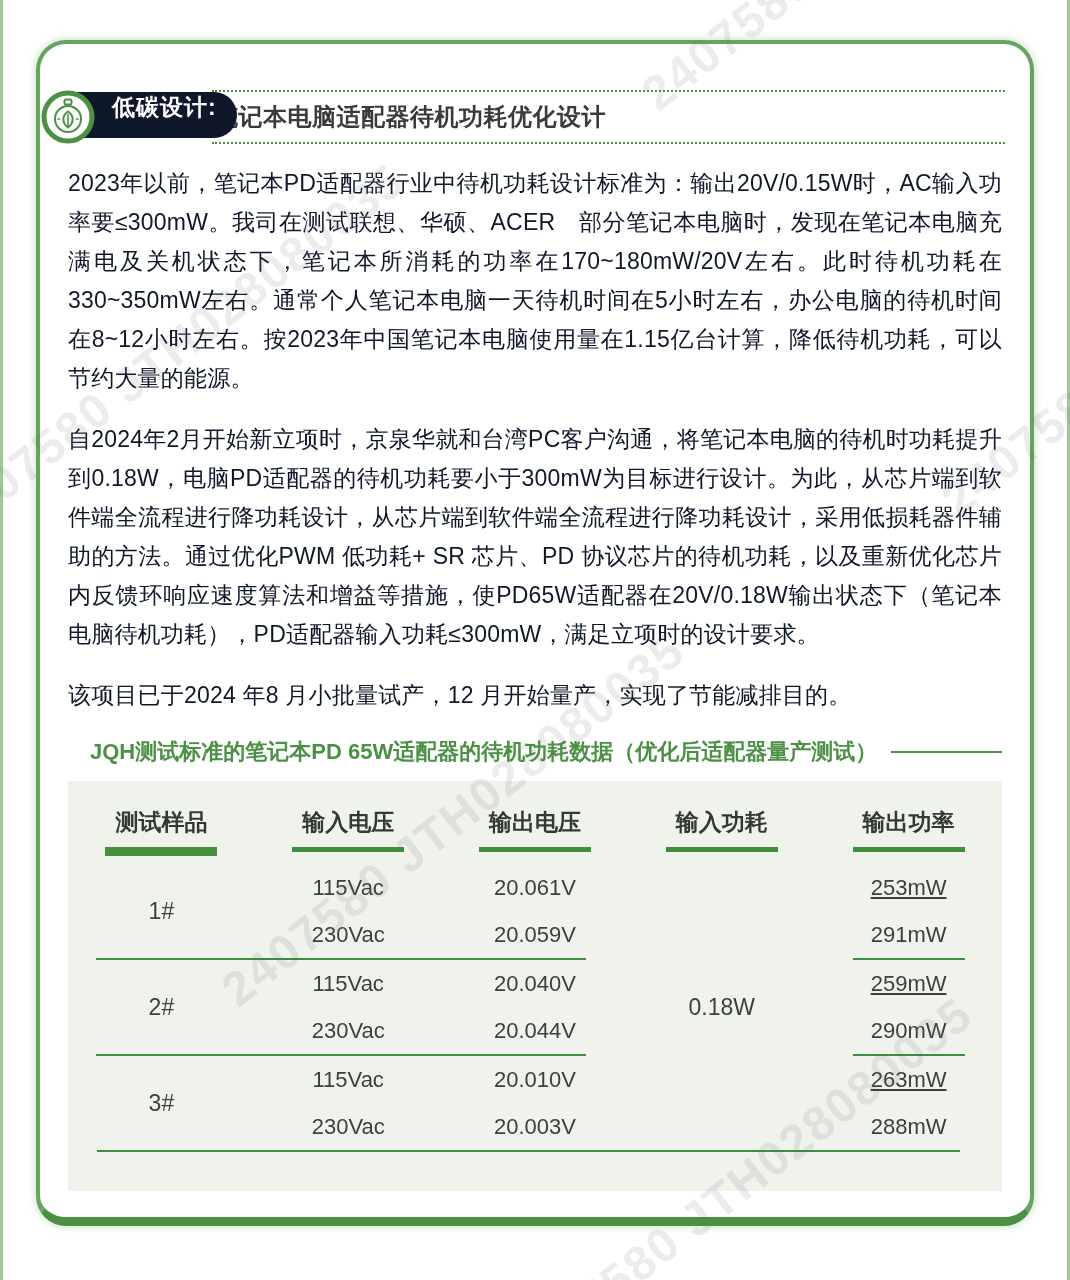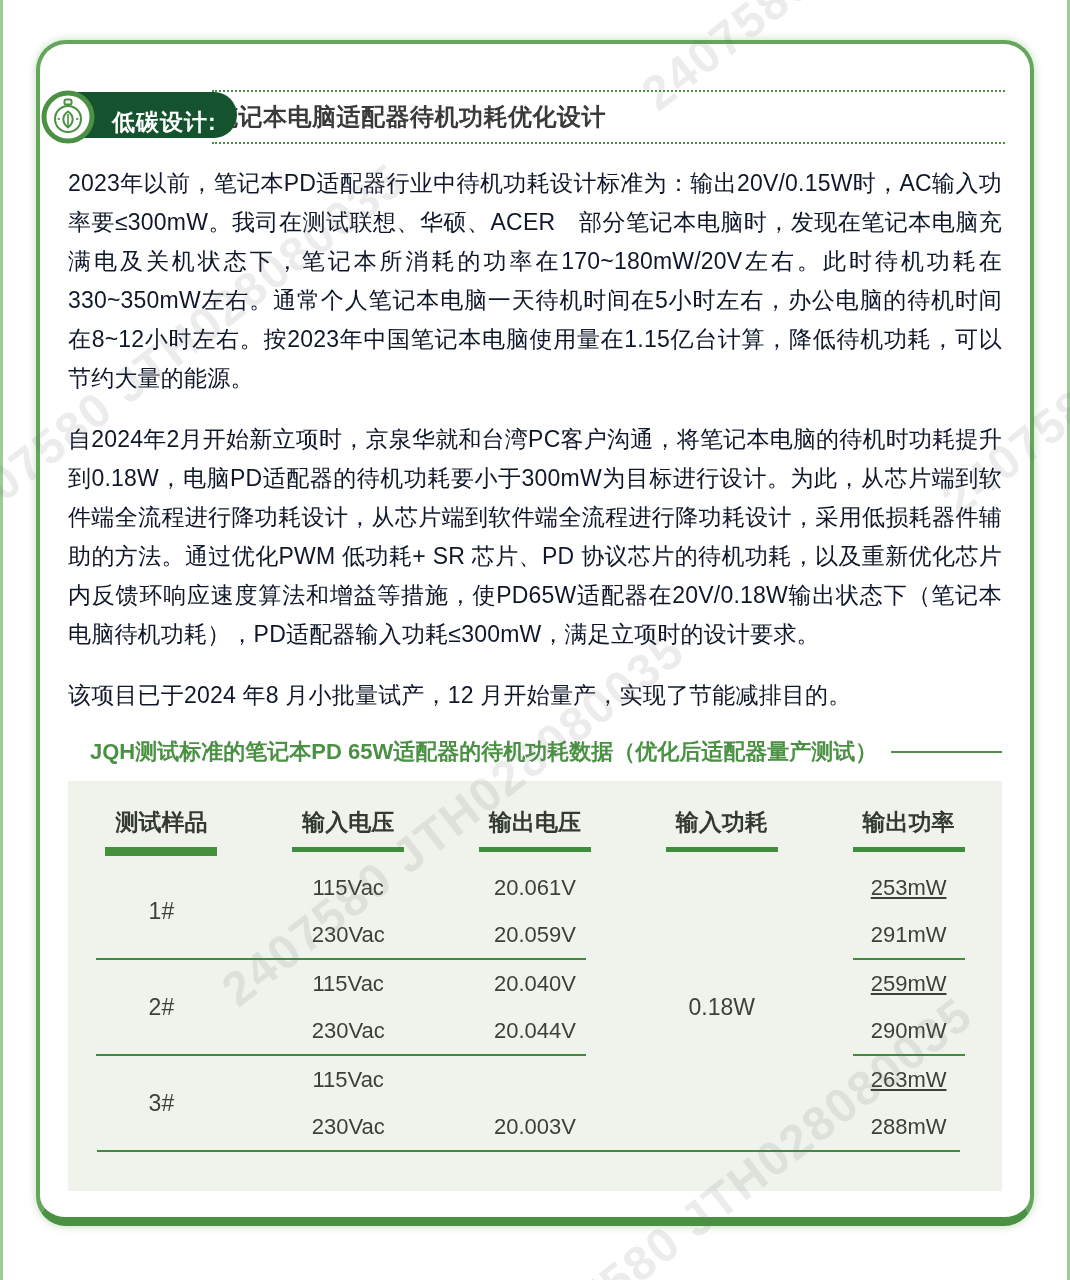--- a/index.html
+++ b/index.html
@@ -21,22 +21,22 @@
     border-radius:30px;
     box-shadow:0 0 9px rgba(140,190,130,.55);
     z-index:1;
   }
 
   
   .hdr{position:relative;height:56px;margin-top:46px;}
   .badge-circle{position:absolute;left:0;top:-2px;width:56px;height:56px;z-index:3;}
   .badge-pill{
     position:absolute;left:28px;top:2px;height:46px;z-index:2;
-    background:#14532d;border-radius:8px 23px 23px 8px;
-    display:flex;align-items:flex-end;
+    background:#0f172a;border-radius:8px 23px 23px 8px;
+    display:flex;align-items:flex-start;
     padding:0 20px 0 44px;
     color:#ffffff;font-size:23px;font-weight:700;letter-spacing:1px;
   }
   .title-block{
     position:absolute;left:172px;right:25px;top:0;
     border-top:2px dotted #4a9143;border-bottom:2px dotted #4a9143;
     padding:9px 2px;
   }
   .title{margin:0;font-size:24px;font-weight:600;color:#3a3a3a;letter-spacing:0.5px;}
 
@@ -168,20 +168,21 @@
       </div>
       <div class="divrow">
         <div class="d-left"></div>
         <div class="d-right"></div>
       </div>
 
       <div class="tgroup">
         <div class="cell c-sample">3#</div>
         <div class="cell c-vin1">115Vac</div>
         <div class="cell c-vin2">230Vac</div>
+        <div class="cell c-vout1">20.010V</div>
         <div class="cell c-vout2">20.003V</div>
         <div class="cell c-pin1">263mW</div>
         <div class="cell c-pin2">288mW</div>
       </div>
       <div class="divrow">
         <div class="d-full"></div>
       </div>
     </div>
   </div>
 </main>

